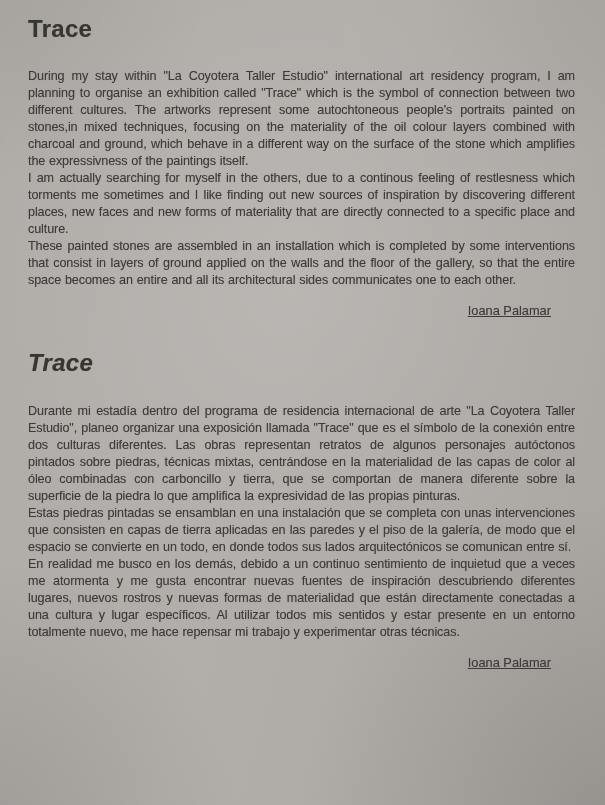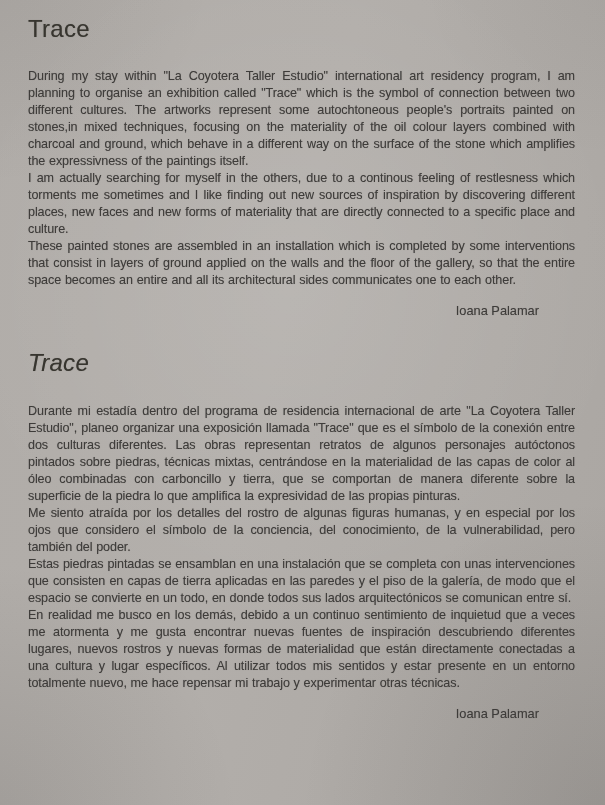--- a/index.html
+++ b/index.html
@@ -33,21 +33,21 @@
     left: 28px;
     right: 30px;
     top: 14px;
     bottom: 0;
     color: #3c3a38;
   }
   .doc-title {
     margin: 0;
     font-size: 24px;
     line-height: 30px;
-    font-weight: 400;
+    font-weight: 700;
     color: #37352f;
     letter-spacing: 0.3px;
     text-shadow: 0 0 0.7px rgba(55,53,47,0.45);
   }
   .doc-title.english { margin-bottom: 24px; }
   .doc-title.spanish {
     font-style: italic;
     margin-top: 29px;
     margin-bottom: 25px;
   }
@@ -55,28 +55,29 @@
     margin: 0;
     font-size: 12.6px;
     line-height: 17px;
     text-align: justify;
     letter-spacing: -0.1px;
     word-spacing: 0.4px;
     color: #3e3c3a;
     text-shadow: 0 0 0.7px rgba(62,60,58,0.40);
   }
   .signature {
-    margin: 12px;
+    margin: 0;
     margin-top: 13px;
     font-size: 12.8px;
     line-height: 17px;
     text-align: right;
     padding-right: 24px;
     color: #3e3c3a;
     text-shadow: 0 0 0.7px rgba(62,60,58,0.40);
+    text-decoration: underline;
   }
 </style>
 </head>
 <body>
 
 <div class="vignette"></div>
 
 <div class="page-content">
 
   <section>
@@ -86,20 +87,19 @@
       <p>I am actually searching for myself in the others, due to a continous feeling of restlesness which torments me sometimes and I like finding out new sources of inspiration by discovering different places, new faces and new forms of materiality that are directly connected to a specific place and culture.</p>
       <p>These painted stones are assembled in an installation which is completed by some interventions that consist in layers of ground applied on the walls and the floor of the gallery, so that the entire space becomes an entire and all its architectural sides communicates one to each other.</p>
     </div>
     <p class="signature">Ioana Palamar</p>
   </section>
 
   <section>
     <h1 class="doc-title spanish">Trace</h1>
     <div class="body-text">
       <p>Durante mi estadía dentro del programa de residencia internacional de arte "La Coyotera Taller Estudio", planeo organizar una exposición llamada "Trace" que es el símbolo de la conexión entre dos culturas diferentes. Las obras representan retratos de algunos personajes autóctonos pintados sobre piedras, técnicas mixtas, centrándose en la materialidad de las capas de color al óleo combinadas con carboncillo y tierra, que se comportan de manera diferente sobre la superficie de la piedra lo que amplifica la expresividad de las propias pinturas.</p>
-      <p>Me siento atraída por los detalles del rostro de algunas figuras humanas, y en especial por los ojos que considero el símbolo de la conciencia, del conocimiento, de la vulnerabilidad, pero también del poder.</p>
       <p>Estas piedras pintadas se ensamblan en una instalación que se completa con unas intervenciones que consisten en capas de tierra aplicadas en las paredes y el piso de la galería, de modo que el espacio se convierte en un todo, en donde todos sus lados arquitectónicos se comunican entre sí.</p>
       <p>En realidad me busco en los demás, debido a un continuo sentimiento de inquietud que a veces me atormenta y me gusta encontrar nuevas fuentes de inspiración descubriendo diferentes lugares, nuevos rostros y nuevas formas de materialidad que están directamente conectadas a una cultura y lugar específicos. Al utilizar todos mis sentidos y estar presente en un entorno totalmente nuevo, me hace repensar mi trabajo y experimentar otras técnicas.</p>
     </div>
     <p class="signature">Ioana Palamar</p>
   </section>
 
 </div>
 
 </body></html>

